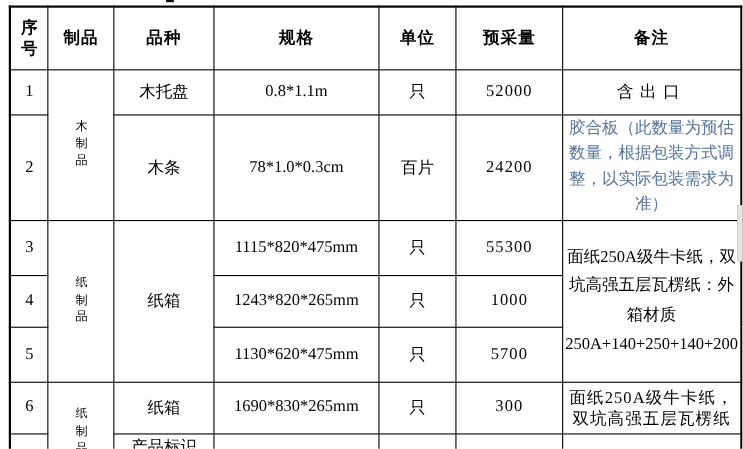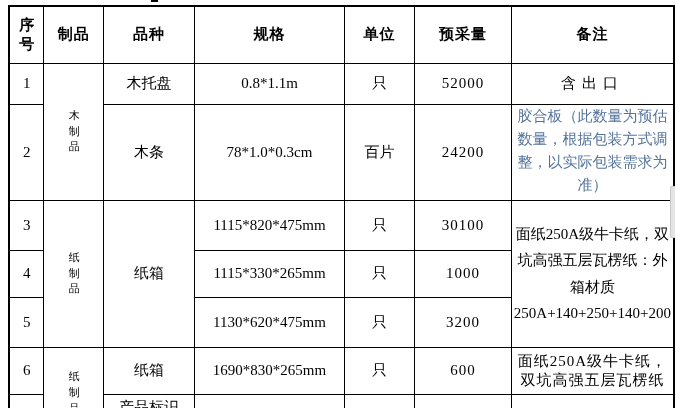--- a/index.html
+++ b/index.html
@@ -49,21 +49,21 @@
     word-break:break-all;line-height:1.45;
     font-size:11px;
     text-align:right;
   }
   td.variety .wrapnarrow{
     display:inline-block;max-width:4.6em;word-break:break-all;line-height:1.35;
   }
   td.remark-wide{letter-spacing:6px;}
   td.remark-note{
     font-size:9.5px;color:#55749b;line-height:1.55;
-    padding:2px 4px;letter-spacing:0;font-family:Liberation Mono, monospace;
+    padding:2px 4px;letter-spacing:0;
   }
   td.remark-spec{
     font-size:13.5px;line-height:1.75;padding:2px 3px;
   }
   td.remark-plain{font-size:13.5px;letter-spacing:1px;}
   td.qty{letter-spacing:1px;}
 </style>
 </head>
 <body>
 
@@ -115,47 +115,47 @@
     </tr>
 
     <tr class="r3">
       <td>3</td>
       <td class="product" rowspan="3">
         <span class="vert">纸制品</span>
       </td>
       <td class="variety" rowspan="3">纸箱</td>
       <td>1115*820*475mm</td>
       <td>只</td>
-      <td class="qty">30100</td>
+      <td class="qty">55300</td>
       <td class="remark-spec" rowspan="3">面纸250A级牛卡纸，双坑高强五层瓦楞纸：外箱材质250A+140+250+140+200</td>
     </tr>
 
     <tr class="r4">
       <td>4</td>
-      <td>1115*330*265mm</td>
+      <td>1243*820*265mm</td>
       <td>只</td>
       <td class="qty">1000</td>
     </tr>
 
     <tr class="r5">
       <td>5</td>
       <td>1130*620*475mm</td>
       <td>只</td>
-      <td class="qty">3200</td>
+      <td class="qty">5700</td>
     </tr>
 
     <tr class="r6">
       <td>6</td>
       <td class="product" rowspan="2">
         <span class="vert">纸制品</span>
       </td>
       <td class="variety">纸箱</td>
       <td>1690*830*265mm</td>
       <td>只</td>
-      <td class="qty">600</td>
+      <td class="qty">300</td>
       <td class="remark-plain">面纸250A级牛卡纸，双坑高强五层瓦楞纸</td>
     </tr>
 
     <tr class="r7">
       <td>7</td>
       <td class="variety">
         <span class="wrapnarrow">产品标识纸</span>
       </td>
       <td>A5（不干胶）</td>
       <td>张</td>

